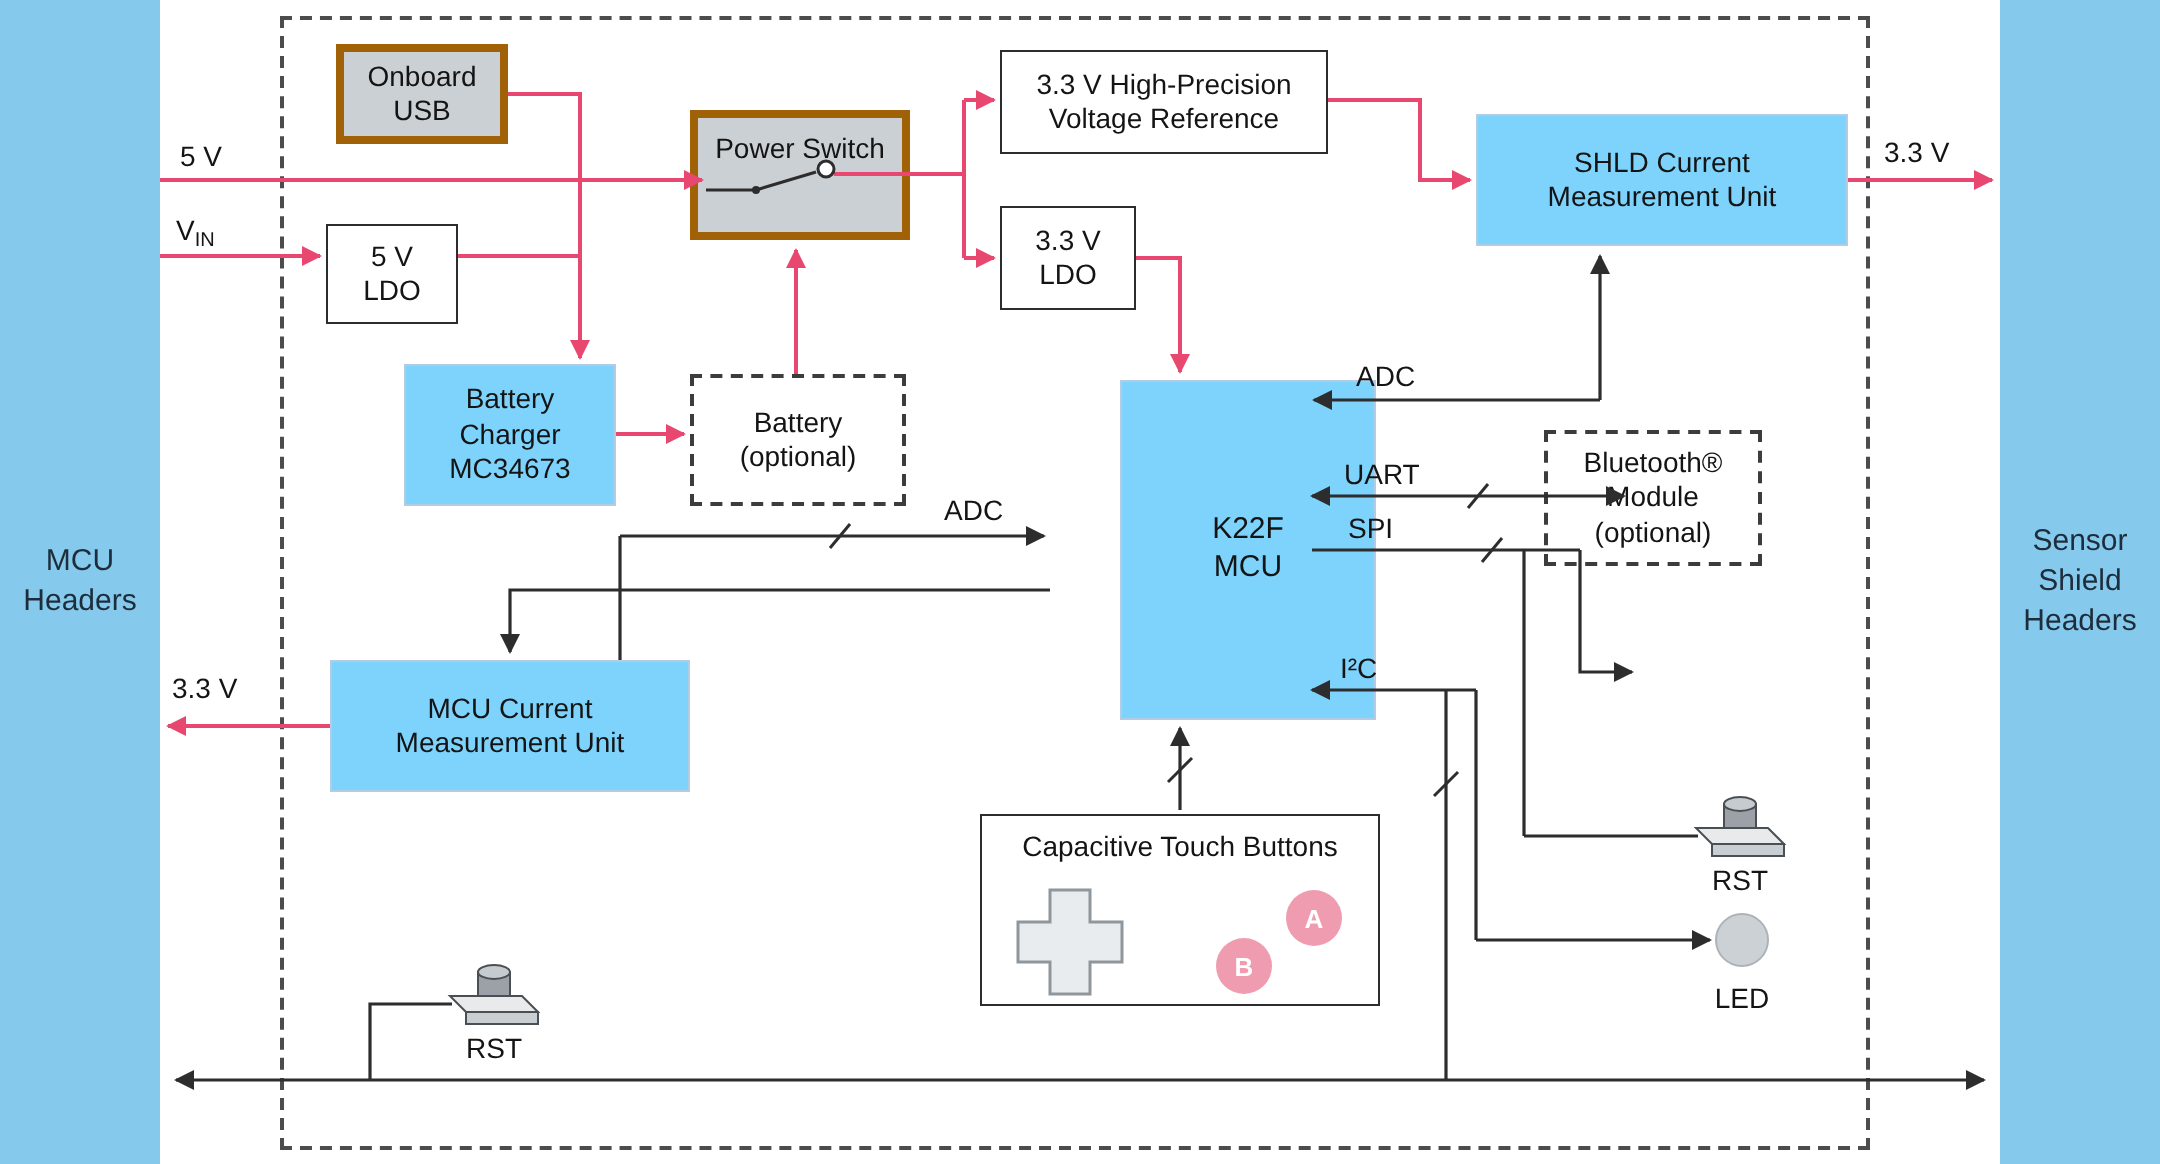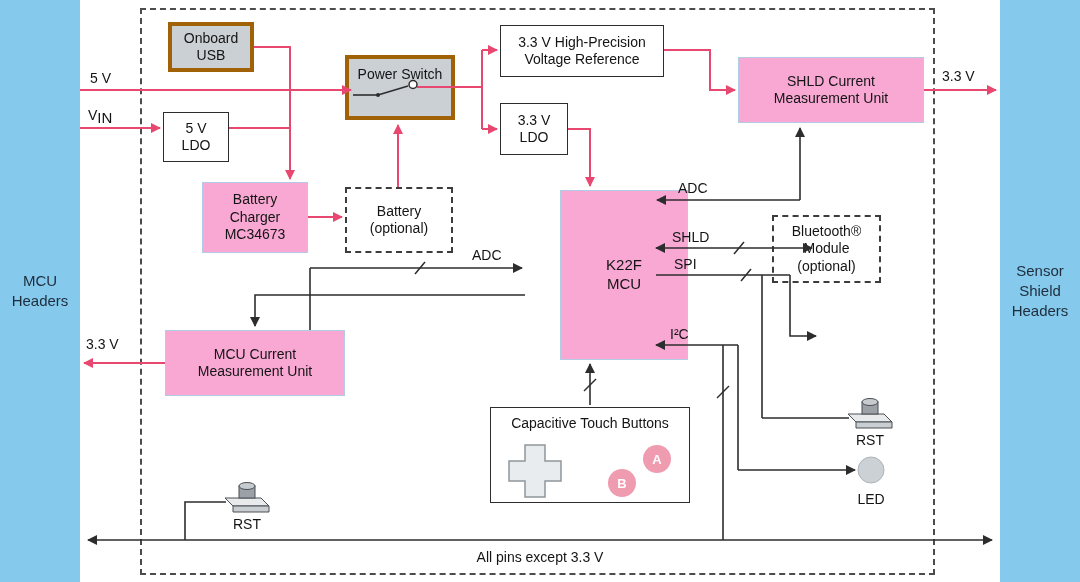--- a/index.html
+++ b/index.html
@@ -1,29 +1,29 @@
 <!DOCTYPE html>
 <html><head>
 <meta charset="utf-8">
 <style>
   html,body{margin:0;padding:0;background:#ffffff;font-family:"Liberation Sans","DejaVu Sans",sans-serif;}
   #canvas{position:relative;width:1080px;height:582px;background:#ffffff;overflow:hidden;}
   .bar{position:absolute;top:0;height:582px;width:80px;background:#85C9ED;display:flex;align-items:center;justify-content:center;text-align:center;white-space:pre-line;font-size:15px;line-height:1.35;color:#1e2d3b;}
   .frame{position:absolute;left:140px;top:8px;width:795px;height:567px;border:2px dashed #4c4c4c;box-sizing:border-box;}
   .box{position:absolute;display:flex;align-items:center;justify-content:center;text-align:center;white-space:pre-line;font-size:14px;line-height:1.24;color:#141414;box-sizing:border-box;}
-  .blue{background:#f9a8d4;border:1px solid #b3cce6;}
+  .blue{background:#7dd3fc;border:1px solid #b3cce6;}
   .gray{background:#CBD0D4;border:4px solid #a16207;}
   .white{background:#ffffff;border:1.5px solid #2d2d2d;}
   .dashedbox{background:#ffffff;border:2px dashed #3c3c3c;}
   .topalign{align-items:flex-start;padding-top:7px;}
   .lab{position:absolute;font-size:14px;color:#141414;white-space:nowrap;}
   .ctr{text-align:center;}
   .note{font-size:13.5px;white-space:pre-line;text-align:center;line-height:1.3;}
   .tbtn{position:absolute;width:28px;height:28px;border-radius:50%;background:#F09CB0;color:#ffffff;font-size:13px;font-weight:bold;display:flex;align-items:center;justify-content:center;}
-  .sub{font-size:15px;vertical-align:-3px;}
+  .sub{font-size:10px;vertical-align:-3px;}
   svg.wires{position:absolute;left:0;top:0;pointer-events:none;}
   .wp{stroke:#E8486F;stroke-width:2;fill:none;}
   .wb{stroke:#2d2d2d;stroke-width:1.6;fill:none;}
   .sl{stroke:#2d2d2d;stroke-width:1.5;fill:none;}
 </style>
 </head>
 <body>
 
 <div id="canvas">
 
@@ -63,28 +63,27 @@
   <div class="tbtn" style="left:643px;top:445px;">A</div>
   <div class="tbtn" style="left:608px;top:469px;">B</div>
 
   <div class="lab" style="left:90px;top:70px;">5 V</div>
   <div class="lab" style="left:88px;top:107px;">
     <span>V</span><span class="sub">IN</span>
   </div>
   <div class="lab" style="left:942px;top:68px;">3.3 V</div>
   <div class="lab" style="left:86px;top:336px;">3.3 V</div>
   <div class="lab" style="left:678px;top:180px;">ADC</div>
-  <div class="lab" style="left:672px;top:229px;">SHLD</div>
+  <div class="lab" style="left:672px;top:229px;">UART</div>
   <div class="lab" style="left:674px;top:256px;">SPI</div>
   <div class="lab" style="left:670px;top:326px;">I²C</div>
   <div class="lab" style="left:472px;top:247px;">ADC</div>
   <div class="lab ctr" style="left:225px;top:516px;width:44px;">RST</div>
   <div class="lab ctr" style="left:848px;top:432px;width:44px;">RST</div>
   <div class="lab ctr" style="left:849px;top:491px;width:44px;">LED</div>
-  <div class="lab ctr" style="left:415px;top:549px;width:250px;">All pins except 3.3 V</div>
 
   <svg class="wires" width="1080" height="582" viewBox="0 0 1080 582">
     <defs>
       <marker id="mp" viewBox="0 0 10 10" refX="9" refY="5" markerWidth="10" markerHeight="10" orient="auto-start-reverse" markerUnits="userSpaceOnUse">
         <path d="M0,0 L10,5 L0,10 z" fill="#E8486F"></path>
       </marker>
       <marker id="mb" viewBox="0 0 10 10" refX="9" refY="5" markerWidth="10" markerHeight="10" orient="auto-start-reverse" markerUnits="userSpaceOnUse">
         <path d="M0,0 L10,5 L0,10 z" fill="#2d2d2d"></path>
       </marker>
     </defs>

